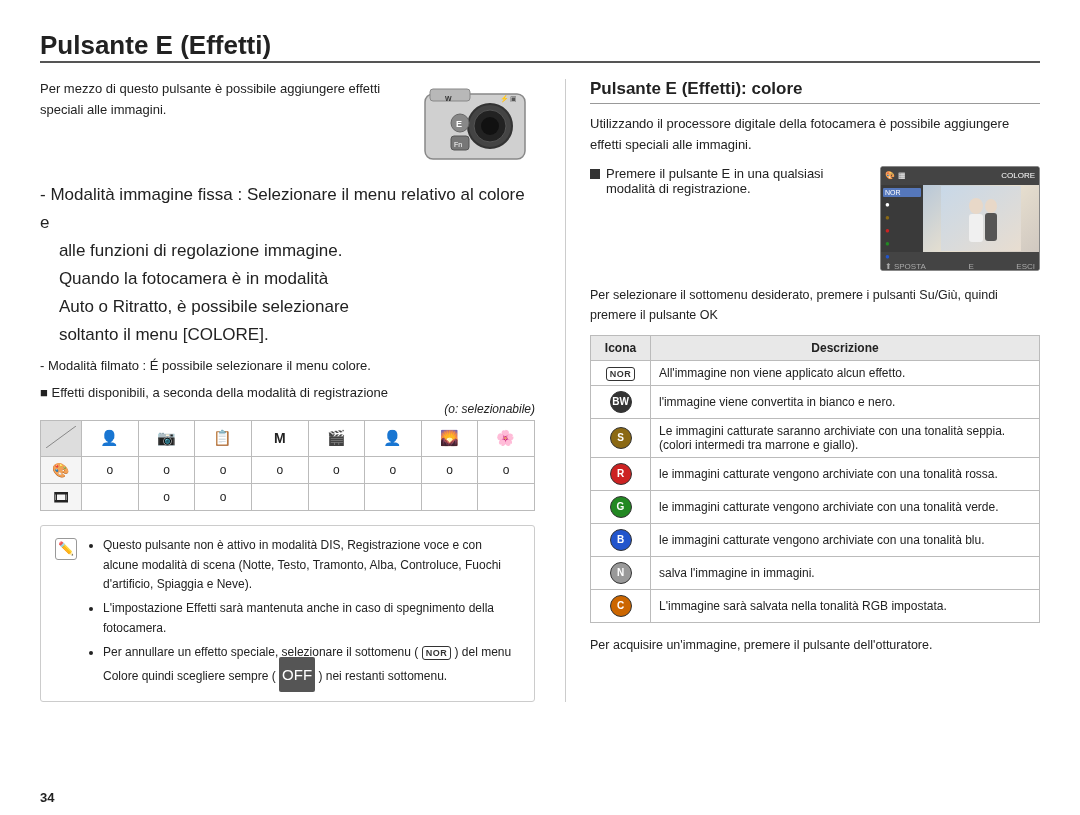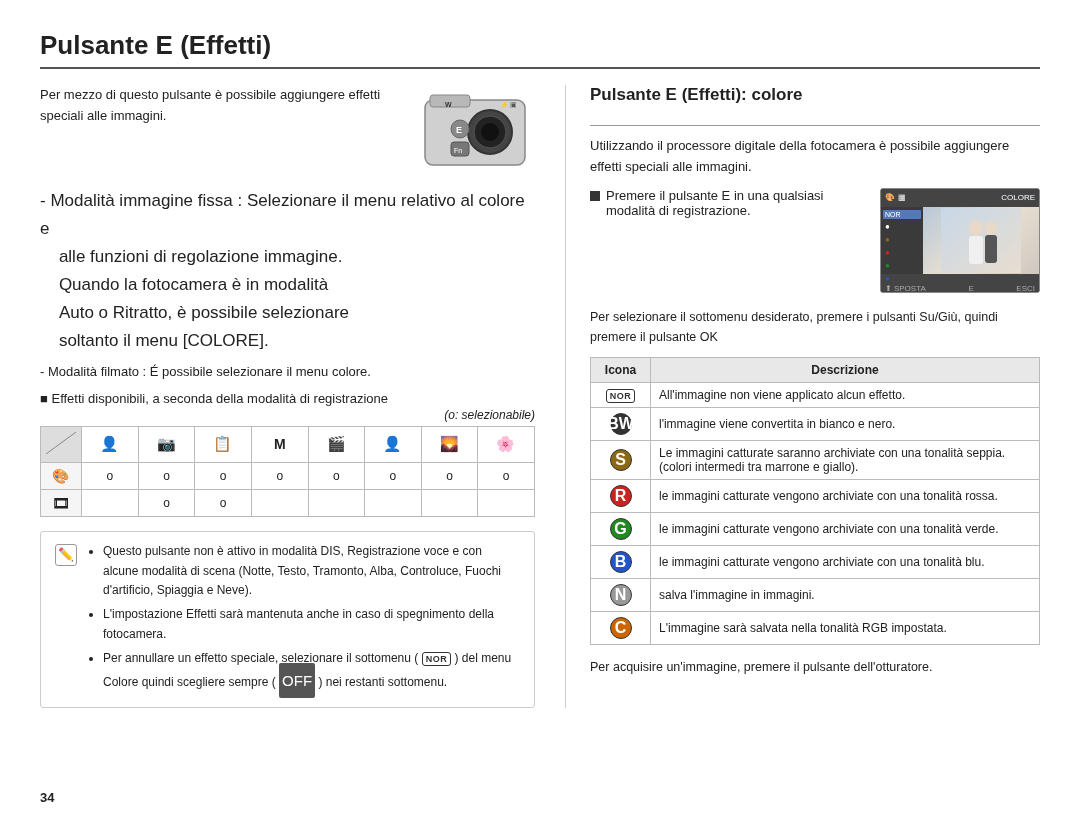--- a/index.html
+++ b/index.html
@@ -9,40 +9,39 @@
       background: #fff;
       color: #222;
       width: 1080px;
       min-height: 815px;
       padding: 30px 40px 30px 40px;
     }
     h1 {
       font-size: 26px;
       font-weight: bold;
       border-bottom: 2px solid #555;
-      padding-bottom: 6px;
       margin-bottom: 16px;
     }
     .main-layout {
       display: flex;
       gap: 30px;
     }
     .left-col {
       flex: 1.1;
     }
     .right-col {
       flex: 1;
       border-left: 1px solid #ccc;
       padding-left: 24px;
     }
     .section-title {
       font-size: 17px;
       font-weight: bold;
       border-bottom: 1px solid #999;
-      padding-bottom: 20px;
+      padding-bottom: 4px;
       margin-bottom: 10px;
     }
     .intro-block {
       display: flex;
       align-items: flex-start;
       gap: 16px;
       margin-bottom: 12px;
     }
     .selezionabile {
       text-align: right;
@@ -211,21 +210,21 @@
       width: 60px;
     }
     .icon-badge {
       display: inline-flex;
       align-items: center;
       justify-content: center;
       width: 22px;
       height: 22px;
       border-radius: 50%;
       color: #fff;
-      font-size: 16px;
+      font-size: 10px;
       font-weight: bold;
     }
     .nor-badge {
       background: #fff;
       border: 1.5px solid #333;
       color: #333;
       border-radius: 3px;
       font-size: 9px;
       padding: 1px 3px;
       font-weight: bold;

